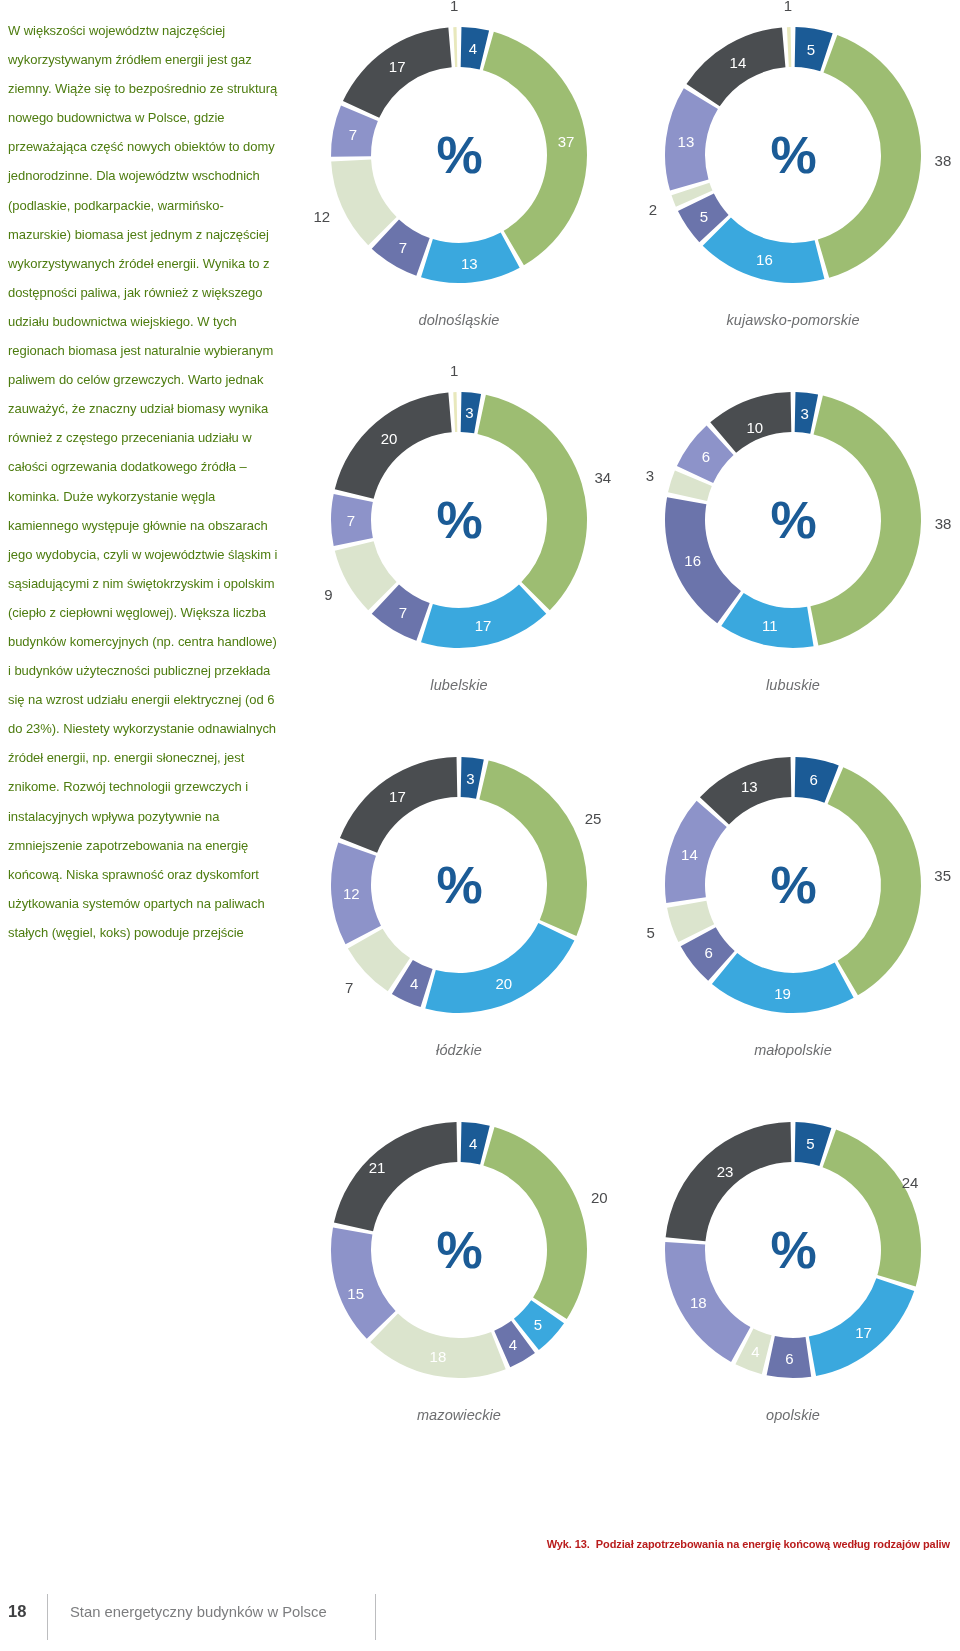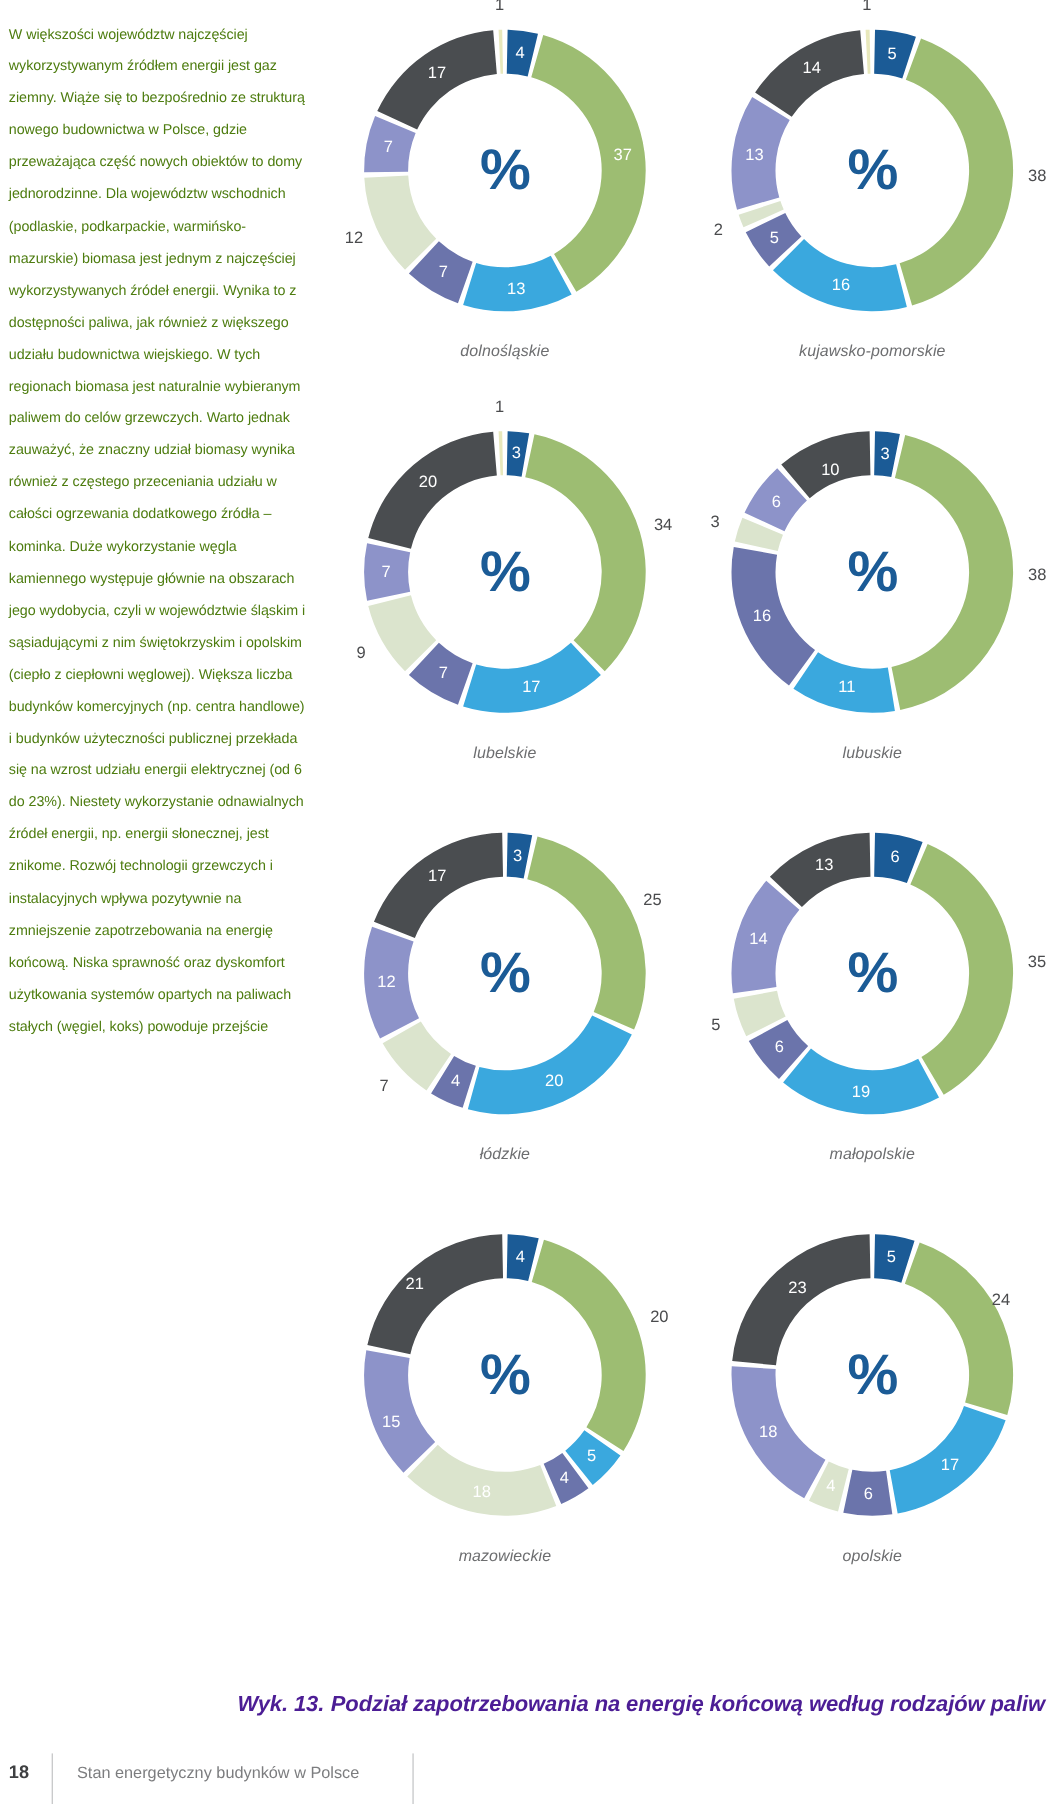--- a/index.html
+++ b/index.html
@@ -78,24 +78,23 @@
   }
   .seg-label.inside{color:#ffffff;}
   .seg-label.outside{color:#4a4b4d;}
 
   
   #caption{
     position:absolute;
     left:0; right:10px;
     top:1538px;
     text-align:right;
-    font-size:20px;
+    font-size:11px;
     font-weight:bold;
-    font-style:italic;
-    color:#4c1d95;
+    color:#b91c1c;
     letter-spacing:-0.1px;
   }
   #caption .wyk{margin-right:6px;}
 
   
   #footer{
     position:absolute;
     left:0;top:1598px;
     width:960px;height:53px;
   }

